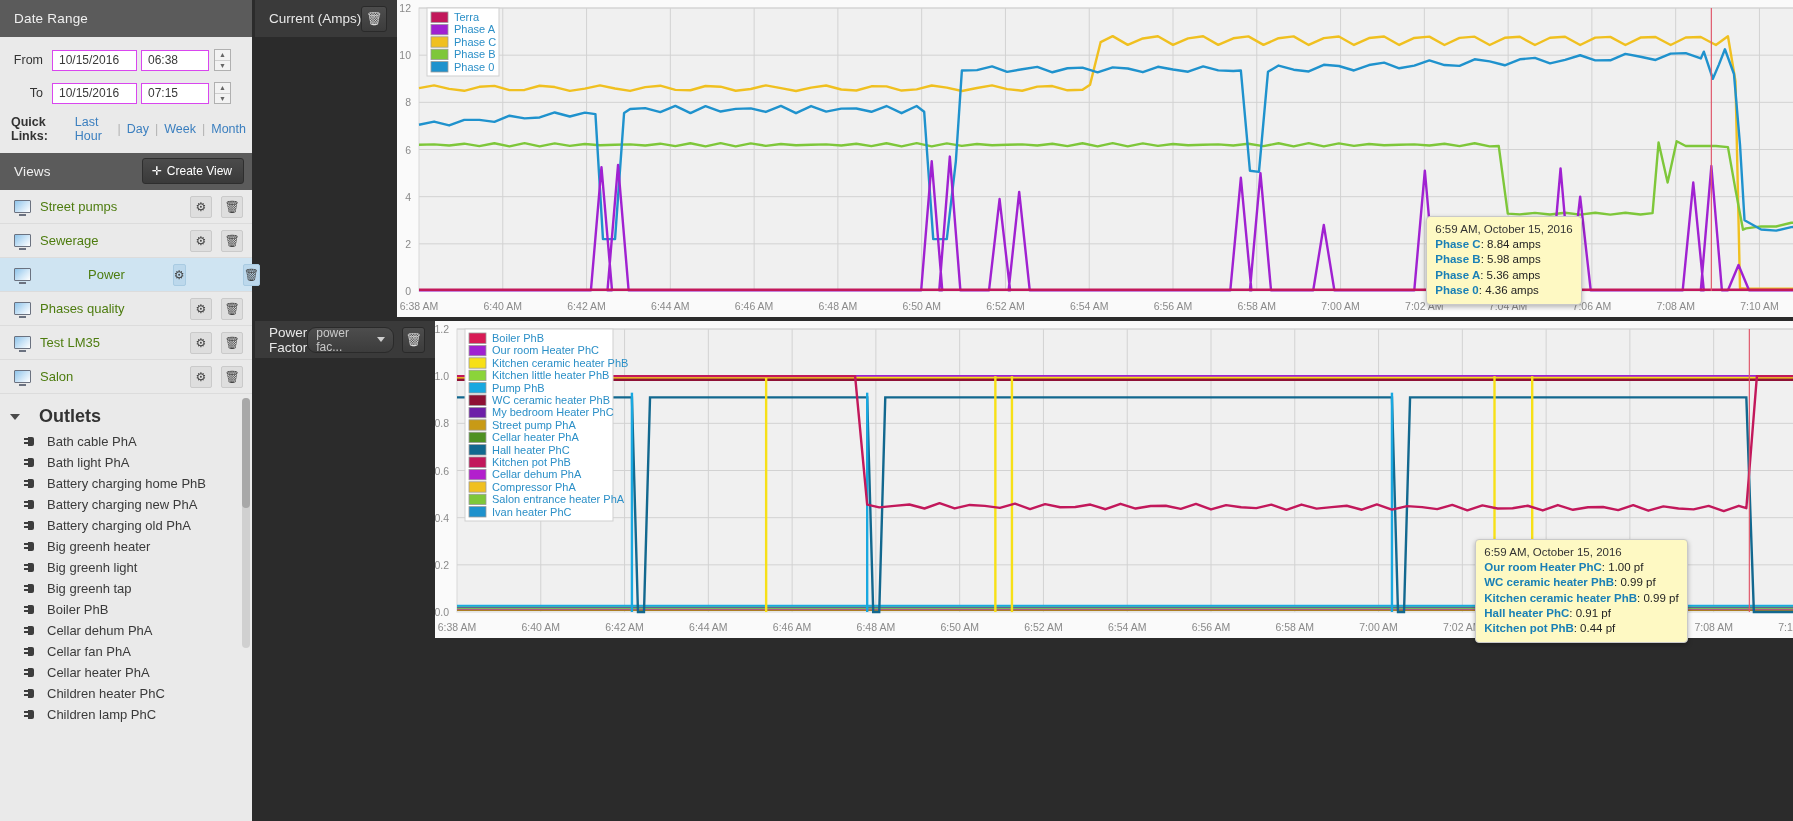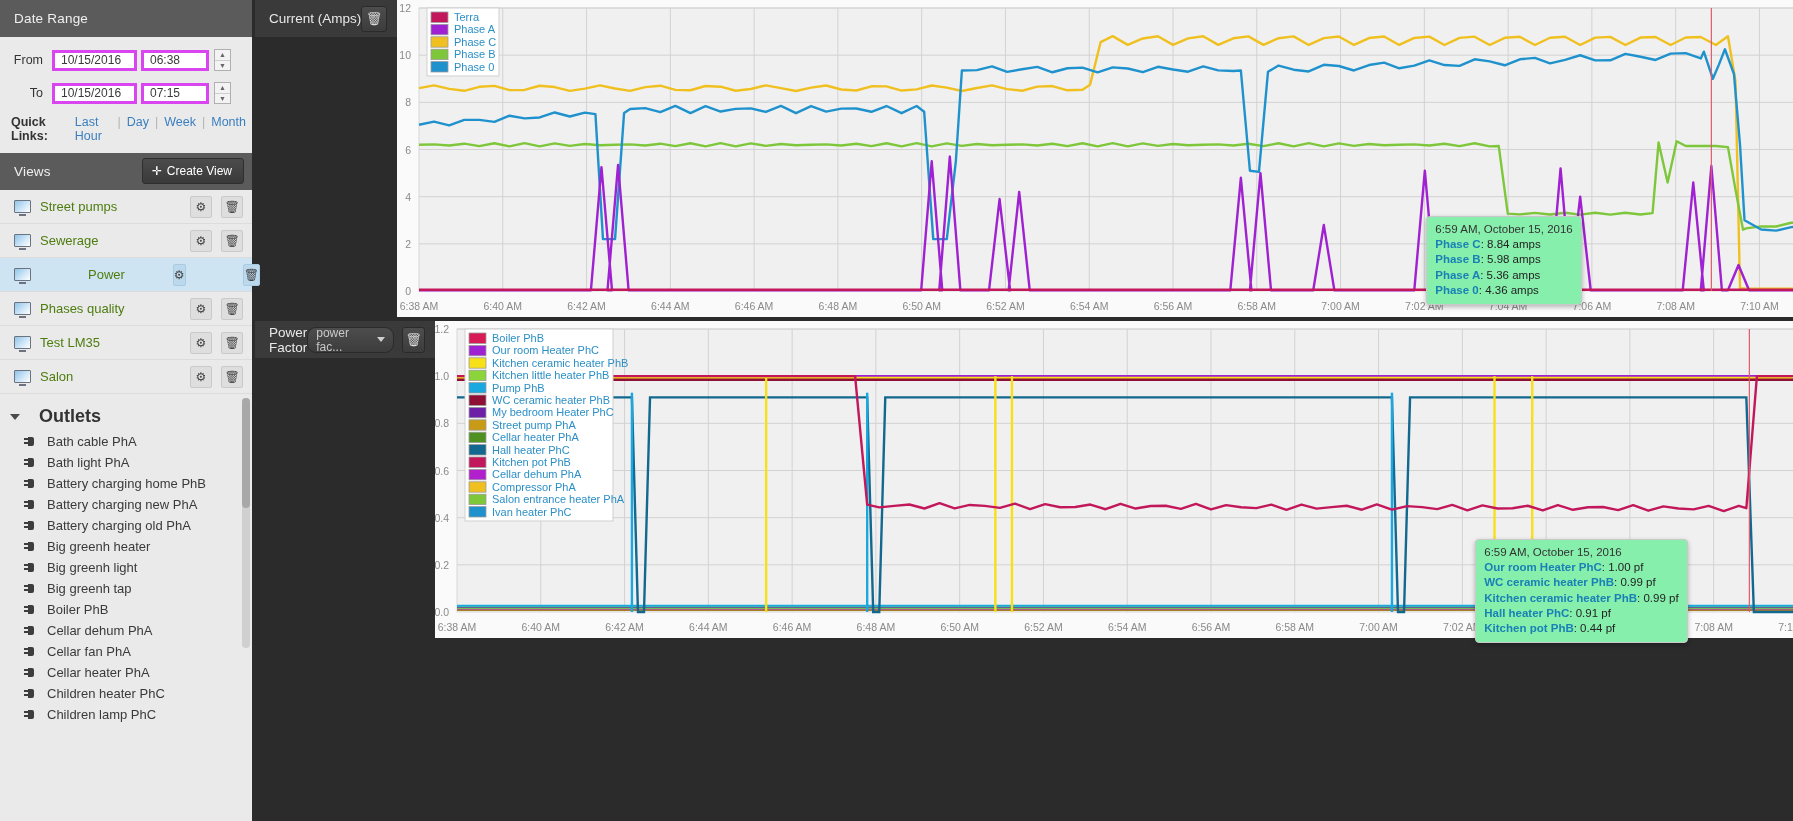--- a/index.html
+++ b/index.html
@@ -31,38 +31,38 @@
     font-size: 13.5px;
     position: relative;
   }
   .panel-head .title { letter-spacing: .2px; }
 
   
   .daterange { background: #eaeaea; padding: 9px 0 8px 0; }
   .dr-row { display: flex; align-items: center; height: 28px; margin-bottom: 5px; padding-left: 8px; }
   .dr-label { width: 44px; text-align: right; padding-right: 9px; font-size: 12.5px; color:#333; }
   .dr-input {
-    background:#fff; border:3px solid #d946ef; height: 21px;
+    background:#fff; border:1px solid #d946ef; height: 21px;
     display:flex; align-items:center; padding: 0 6px;
     font-size: 12px; color:#3a3a3a;
   }
   .dr-date { width: 85px; }
   .dr-time { width: 68px; margin-left: 4px; }
   .spinner {
     margin-left: 5px; width: 17px; height: 22px;
     display:flex; flex-direction: column;
     border:1px solid #b0b0b0; background:#f3f3f3;
   }
   .spinner div {
     flex:1; display:flex; align-items:center; justify-content:center;
     font-size: 7px; color:#666; line-height: 1;
   }
   .spinner div:first-child { border-bottom: 1px solid #cfcfcf; }
   .quick {
-    display:flex; padding: 3px 0 2px 11px;
+    display:flex; align-items:center; padding: 3px 0 2px 11px;
     font-size: 12.5px; color:#333; gap: 0;
   }
   .quick .ql-label { font-weight: bold; margin-right: 7px; }
   .quick a { color:#3b7fbf; text-decoration:none; padding: 0 6px; }
   .quick .sep { color:#b3b3b3; }
 
   
   .create-view {
     position:absolute; right: 8px; top: 5px;
     background: linear-gradient(#4b4b4b,#3a3a3a);
@@ -146,21 +146,21 @@
     background:linear-gradient(#4d4d4d,#3c3c3c);
     display:flex;align-items:center;justify-content:space-between;gap:8px;
     padding: 0 8px; color:#c9c9c9;font-size:12px;cursor:pointer;margin-right:8px;
   }
   .caret { width:0;height:0;border-left:4px solid transparent;border-right:4px solid transparent;border-top:5px solid #cfcfcf; }
 
   .plot-wrap { position:relative; background:#fafafa; }
   .plot-wrap svg { display:block; }
 
   .tooltip {
-    position:absolute; background:#86efac; border:1px solid #c9c9c9;
+    position:absolute; background:#fef9c3; border:1px solid #c9c9c9;
     border-radius:4px; box-shadow: 0 2px 5px rgba(0,0,0,.28);
     padding: 5px 8px 6px 8px; font-size: 11.5px; color:#222;
     line-height: 1.32; white-space: nowrap;
   }
   .tt-time { color:#333; }
   .tt-row b { color:#1a80b6; font-weight:bold; }
 
   .divider { height:4px; background:#2b2b2b; }
   .legend-txt { font-size: 11px; fill:#2b8fc7; font-family:"Liberation Sans", sans-serif; }
   .axis-txt { font-size: 10.5px; fill:#8a8a8a; font-family:"Liberation Sans", sans-serif; }

